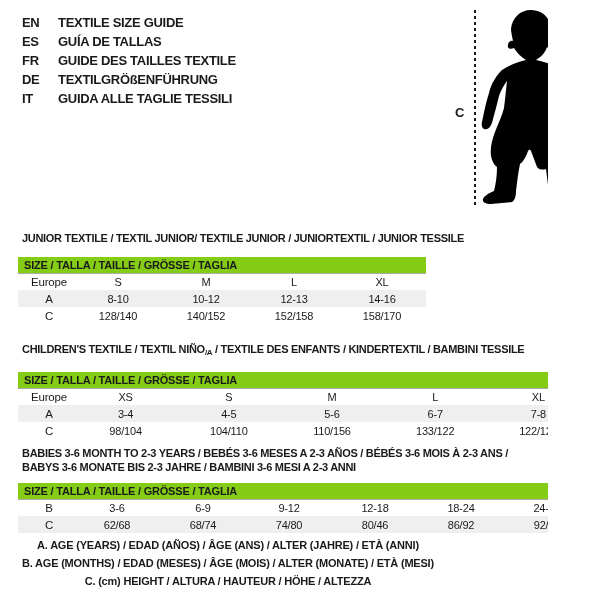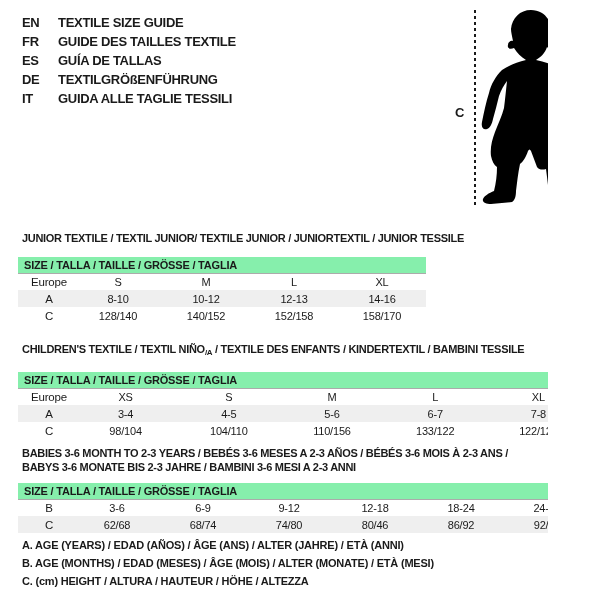--- a/index.html
+++ b/index.html
@@ -19,46 +19,46 @@
   
   .tbl-section { position: absolute; left: 18px; margin-top: 16px; }
   .sec-1 { top: 215px; width: 408px; }
   .sec-2 { top: 326px; width: 572px; }
   .sec-3 { top: 430px; width: 572px; }
   .tbl-title { font-size: 11px; font-weight: bold; letter-spacing: -0.3px; white-space: nowrap; padding-left: 4px; margin-bottom: 12px; line-height: 14px; }
   .sec-3 .tbl-title { white-space: normal; margin-bottom: 9px; }
   .tbl-title .sub { font-size: 8px; vertical-align: -2px; }
 
   table { width: 100%; border-collapse: collapse; table-layout: fixed; }
-  thead th { background: #86efac; height: 16px; font-size: 11px; font-weight: bold; text-align: left; padding-left: 6px; letter-spacing: -0.2px; border-bottom: 1px solid #ababab; }
+  thead th { background: #84cc16; height: 16px; font-size: 11px; font-weight: bold; text-align: left; padding-left: 6px; letter-spacing: -0.2px; border-bottom: 1px solid #ababab; }
   tbody td { height: 17px; font-size: 11px; text-align: center; letter-spacing: -0.2px; vertical-align: middle; }
   tbody td.rowlabel { text-align: center; padding-left: 6px; font-size: 11.5px; }
   tbody tr:nth-child(even) { background: #efefef; }
 
   
   .notes { position: absolute; left: 22px; top: 536px; }
-  .note-line { font-size: 11px; font-weight: bold; line-height: 18px; letter-spacing: -0.2px; }
+  .note-line { font-size: 11px; font-weight: bold; line-height: 18px; letter-spacing: -0.2px; text-align: center; }
 </style>
 </head>
 <body>
 
 <div class="page">
 
   <div class="lang-list">
       <div class="lang-row">
         <span class="lang-code">EN</span>
         <span class="lang-title">TEXTILE SIZE GUIDE</span>
       </div>
       <div class="lang-row">
+        <span class="lang-code">ES</span>
+        <span class="lang-title">GUÍA DE TALLAS</span>
+      </div>
+      <div class="lang-row">
         <span class="lang-code">FR</span>
         <span class="lang-title">GUIDE DES TAILLES TEXTILE</span>
-      </div>
-      <div class="lang-row">
-        <span class="lang-code">ES</span>
-        <span class="lang-title">GUÍA DE TALLAS</span>
       </div>
       <div class="lang-row">
         <span class="lang-code">DE</span>
         <span class="lang-title">TEXTILGRÖßENFÜHRUNG</span>
       </div>
       <div class="lang-row">
         <span class="lang-code">IT</span>
         <span class="lang-title">GUIDA ALLE TAGLIE TESSILI</span>
       </div>
     </div>

